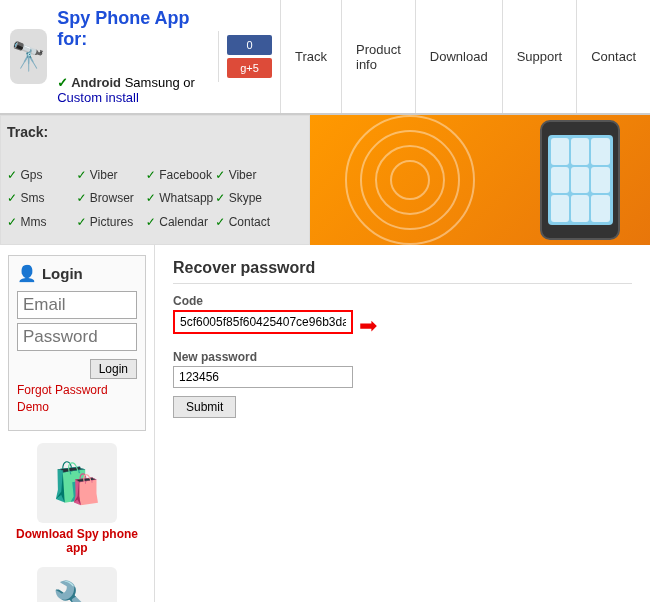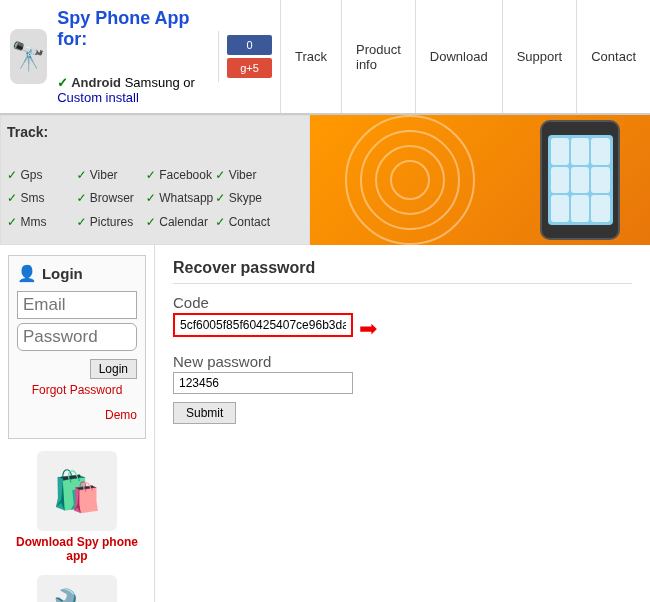--- a/index.html
+++ b/index.html
@@ -47,38 +47,38 @@
     #main { display: flex; gap: 0; }
 
     
     #sidebar { width: 155px; min-width: 155px; border-right: 1px solid #ddd; padding: 10px 8px; }
 
     
     #login-box { border: 1px solid #ccc; padding: 8px; margin-bottom: 12px; background: #fafafa; }
     #login-title { font-size: 15px; font-weight: bold; color: #333; display: flex; align-items: center; gap: 5px; margin-bottom: 8px; }
     #login-icon { font-size: 16px; }
     #login-box input { width: 100%; padding: 3px 5px; margin-bottom: 4px; border: 1px solid #aaa; font-size: 17px; color: #999; }
-    #login-box input[type=password] { color: #3b82f6; border-radius: 6px; }
+    #login-box input[type=password] { color: #3b82f6; }
     #login-btn { display: block; margin: 4px 0 4px auto; padding: 2px 8px; background: #e8e8e8; border: 1px solid #aaa; font-size: 12px; cursor: pointer; }
-    #forgot-pw { display: block; text-align: center; color: #c00; font-size: 12px; text-decoration: none; margin-bottom: 11px; }
-    #demo-link { display: block; text-align: right; color: #c00; font-size: 12px; text-decoration: none; margin-bottom: 8px; }
+    #forgot-pw { display: block; text-align: left; color: #c00; font-size: 12px; text-decoration: none; margin-bottom: 3px; }
+    #demo-link { display: block; text-align: left; color: #c00; font-size: 12px; text-decoration: none; margin-bottom: 8px; }
 
     
     #download-section { text-align: center; margin-bottom: 12px; }
     #download-bag { width: 80px; height: 80px; margin: 0 auto 4px; background: #f0f0f0; border-radius: 6px; display: flex; align-items: center; justify-content: center; font-size: 40px; }
     #download-label { color: #c00; font-size: 12px; font-weight: bold; }
 
     
     #custom-section { text-align: center; margin-bottom: 12px; }
     #custom-tools { width: 80px; height: 70px; margin: 0 auto 4px; background: #f0f0f0; border-radius: 6px; display: flex; align-items: center; justify-content: center; font-size: 40px; }
 
     
     #content { flex: 1; padding: 14px 18px; }
     #recover-title { font-size: 16px; font-weight: bold; color: #333; margin-bottom: 10px; border-bottom: 1px solid #ddd; padding-bottom: 6px; }
-    .form-label { font-size: 15px; color: #555; margin-bottom: 2px; }
+    .form-label { font-size: 12px; color: #555; margin-bottom: 2px; font-weight: bold; }
     .form-input { width: 180px; padding: 3px 5px; border: 1px solid #aaa; font-size: 12px; margin-bottom: 8px; }
     .form-input.highlighted { border: 2px solid #ff0000; outline: none; }
     #arrow-indicator { display: inline-block; font-size: 22px; color: #e00; margin-left: 6px; vertical-align: middle; }
     .submit-btn { padding: 3px 12px; background: #e8e8e8; border: 1px solid #aaa; font-size: 12px; cursor: pointer; }
 
     
     #trackbar-hero { display: flex; }
     #trackbar-hero #track-bar { width: 310px; min-width: 310px; }
   </style>
 </head>

